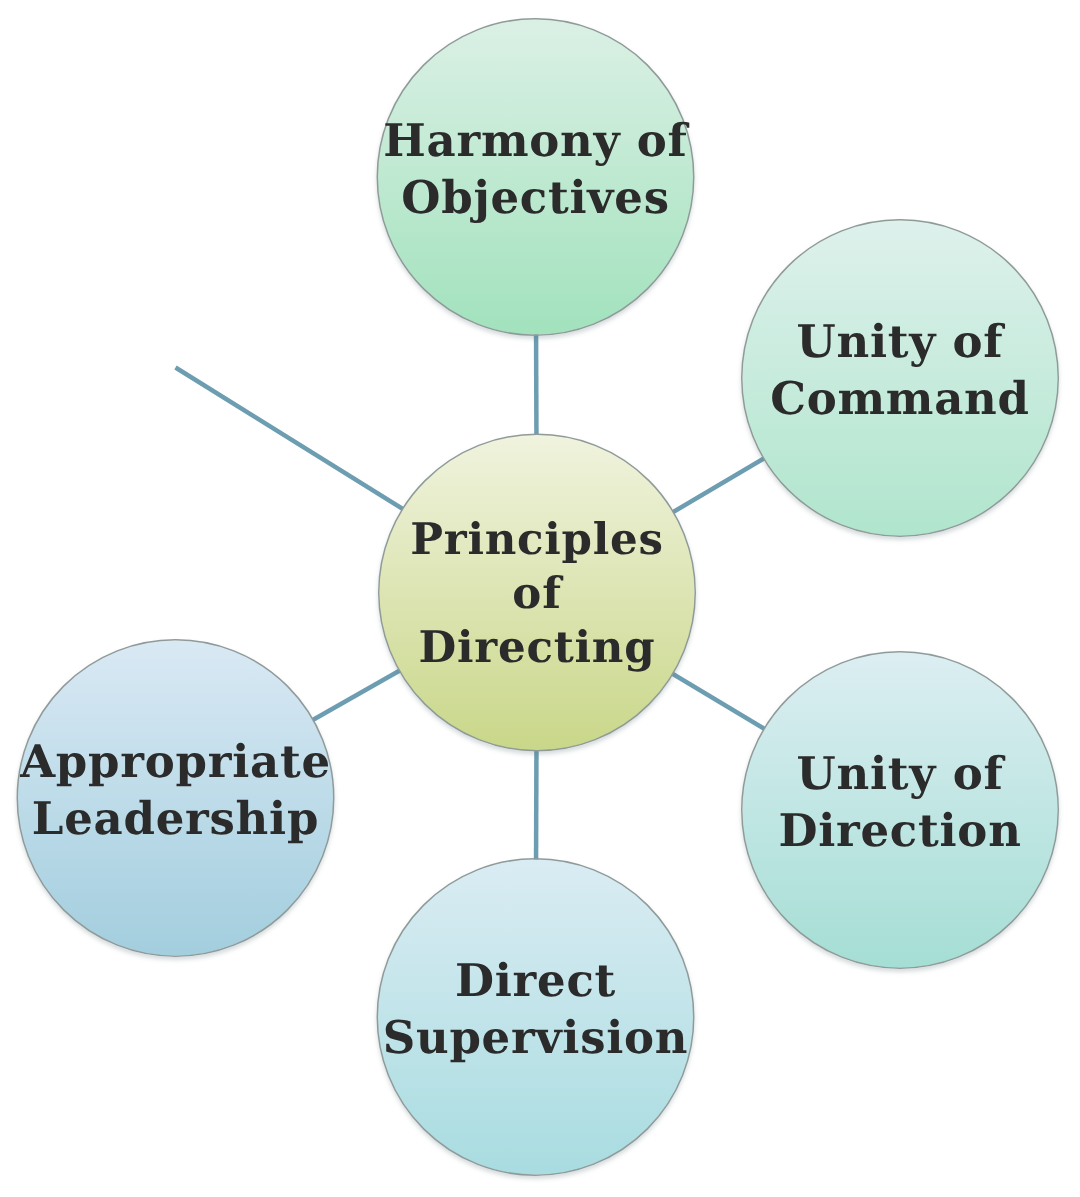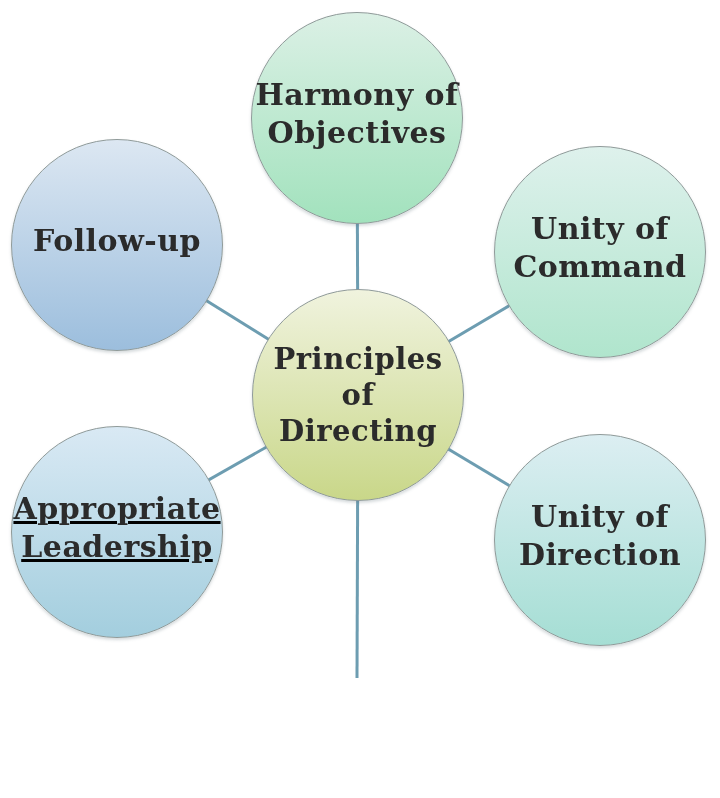--- a/index.html
+++ b/index.html
@@ -86,23 +86,24 @@
   <div class="node pos-top-right" style="background: linear-gradient(rgb(222, 241, 236), rgb(176, 229, 205)); border-color: rgb(143, 154, 153);">
     <span class="label" style="color: rgb(43, 43, 43);">Unity of
 Command</span>
   </div>
 
   <div class="node pos-bottom-right" style="background: linear-gradient(rgb(220, 238, 242), rgb(165, 222, 212)); border-color: rgb(143, 154, 153);">
     <span class="label" style="color: rgb(43, 43, 43);">Unity of
 Direction</span>
   </div>
 
+  <div class="node pos-bottom" style="background: linear-gradient(rgb(218, 236, 243), rgb(168, 220, 224)); border-color: rgb(143, 154, 153);">
+    <span class="label" style="color: rgb(43, 43, 43);">Direct
+Supervision</span>
+  </div>
 
-  <div class="node pos-bottom-left" style="background: linear-gradient(rgb(217, 233, 244), rgb(163, 206, 222)); border-color: rgb(143, 154, 153); text-decoration: underline;">
+  <div class="node pos-bottom-left" style="background: linear-gradient(rgb(217, 233, 244), rgb(163, 206, 222)); border-color: rgb(143, 154, 153);">
     <span class="label" style="color: rgb(43, 43, 43);">Appropriate
 Leadership</span>
   </div>
 
-  <div class="node pos-top-left" style="background: linear-gradient(rgb(220, 231, 242), rgb(156, 190, 221)); border-color: rgb(143, 154, 153);">
-    <span class="label" style="color: rgb(43, 43, 43);">Follow-up</span>
-  </div>
 
 </div>
 
 </body></html>

